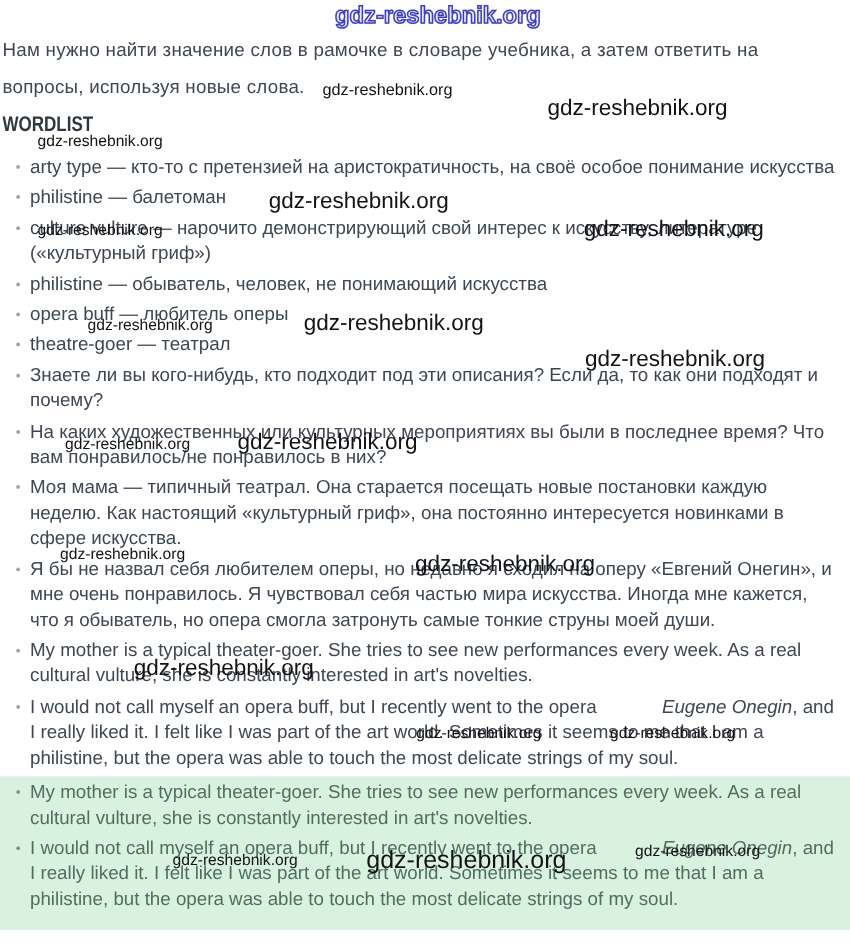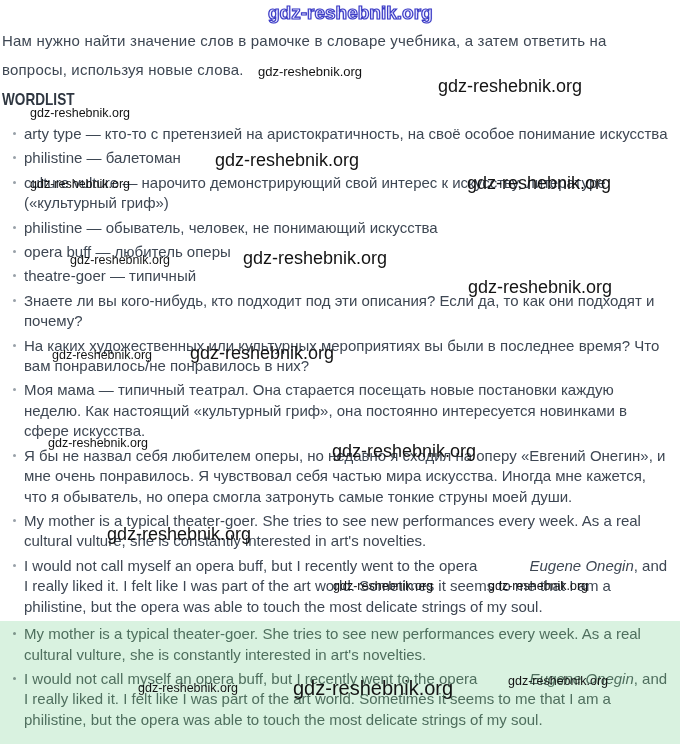--- a/index.html
+++ b/index.html
@@ -51,21 +51,21 @@
     <p class="intro">Нам нужно найти значение слов в рамочке в словаре учебника, а затем ответить на вопросы, используя новые слова.</p>
 
     <h3 class="wordlist">WORDLIST</h3>
 
     <ul class="deflist">
       <li><span>arty type — кто-то с претензией на аристократичность, на своё особое понимание искусства</span></li>
       <li><span>philistine — балетоман</span></li>
       <li><span>culture vulture — нарочито демонстрирующий свой интерес к искусству, литературе («культурный гриф»)</span></li>
       <li><span>philistine — обыватель, человек, не понимающий искусства</span></li>
       <li><span>opera buff — любитель оперы</span></li>
-      <li><span>theatre-goer — типичный</span></li>
+      <li><span>theatre-goer — театрал</span></li>
       <li><span>Знаете ли вы кого-нибудь, кто подходит под эти описания? Если да, то как они подходят и почему?</span></li>
       <li><span>На каких художественных или культурных мероприятиях вы были в последнее время? Что вам понравилось/не понравилось в них?</span></li>
       <li><span>Моя мама — типичный театрал. Она старается посещать новые постановки каждую неделю. Как настоящий «культурный гриф», она постоянно интересуется новинками в сфере искусства.</span></li>
       <li><span>Я бы не назвал себя любителем оперы, но недавно я сходил на оперу «Евгений Онегин», и мне очень понравилось. Я чувствовал себя частью мира искусства. Иногда мне кажется, что я обыватель, но опера смогла затронуть самые тонкие струны моей души.</span></li>
       <li><span>My mother is a typical theater-goer. She tries to see new performances every week. As a real cultural vulture, she is constantly interested in art's novelties.</span></li>
       <li><span>I would not call myself an opera buff, but I recently went to the opera </span><span class="em">Eugene Onegin</span><span>, and I really liked it. I felt like I was part of the art world. Sometimes it seems to me that I am a philistine, but the opera was able to touch the most delicate strings of my soul.</span></li>
     </ul>
 
     <div class="highlight" style="background: rgb(217, 242, 224); color: rgb(79, 111, 94);">
       <ul class="deflist">

